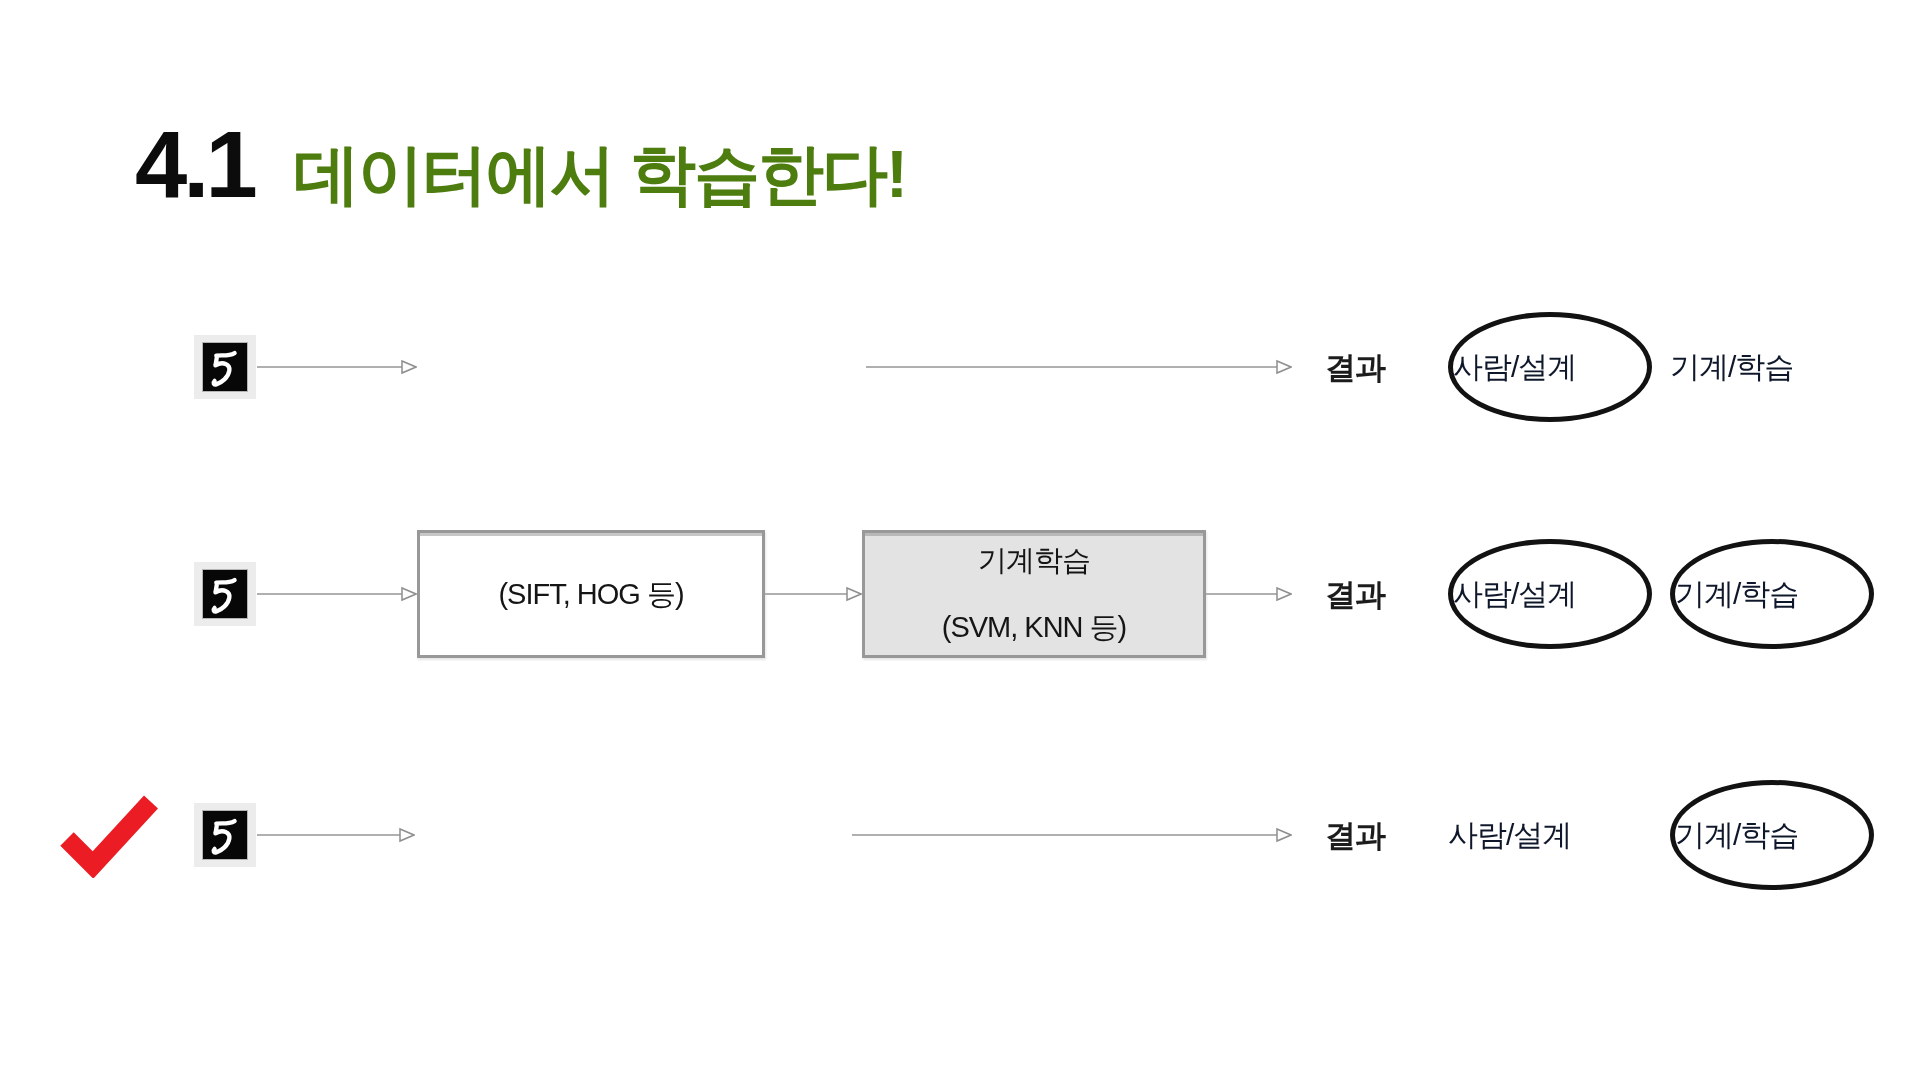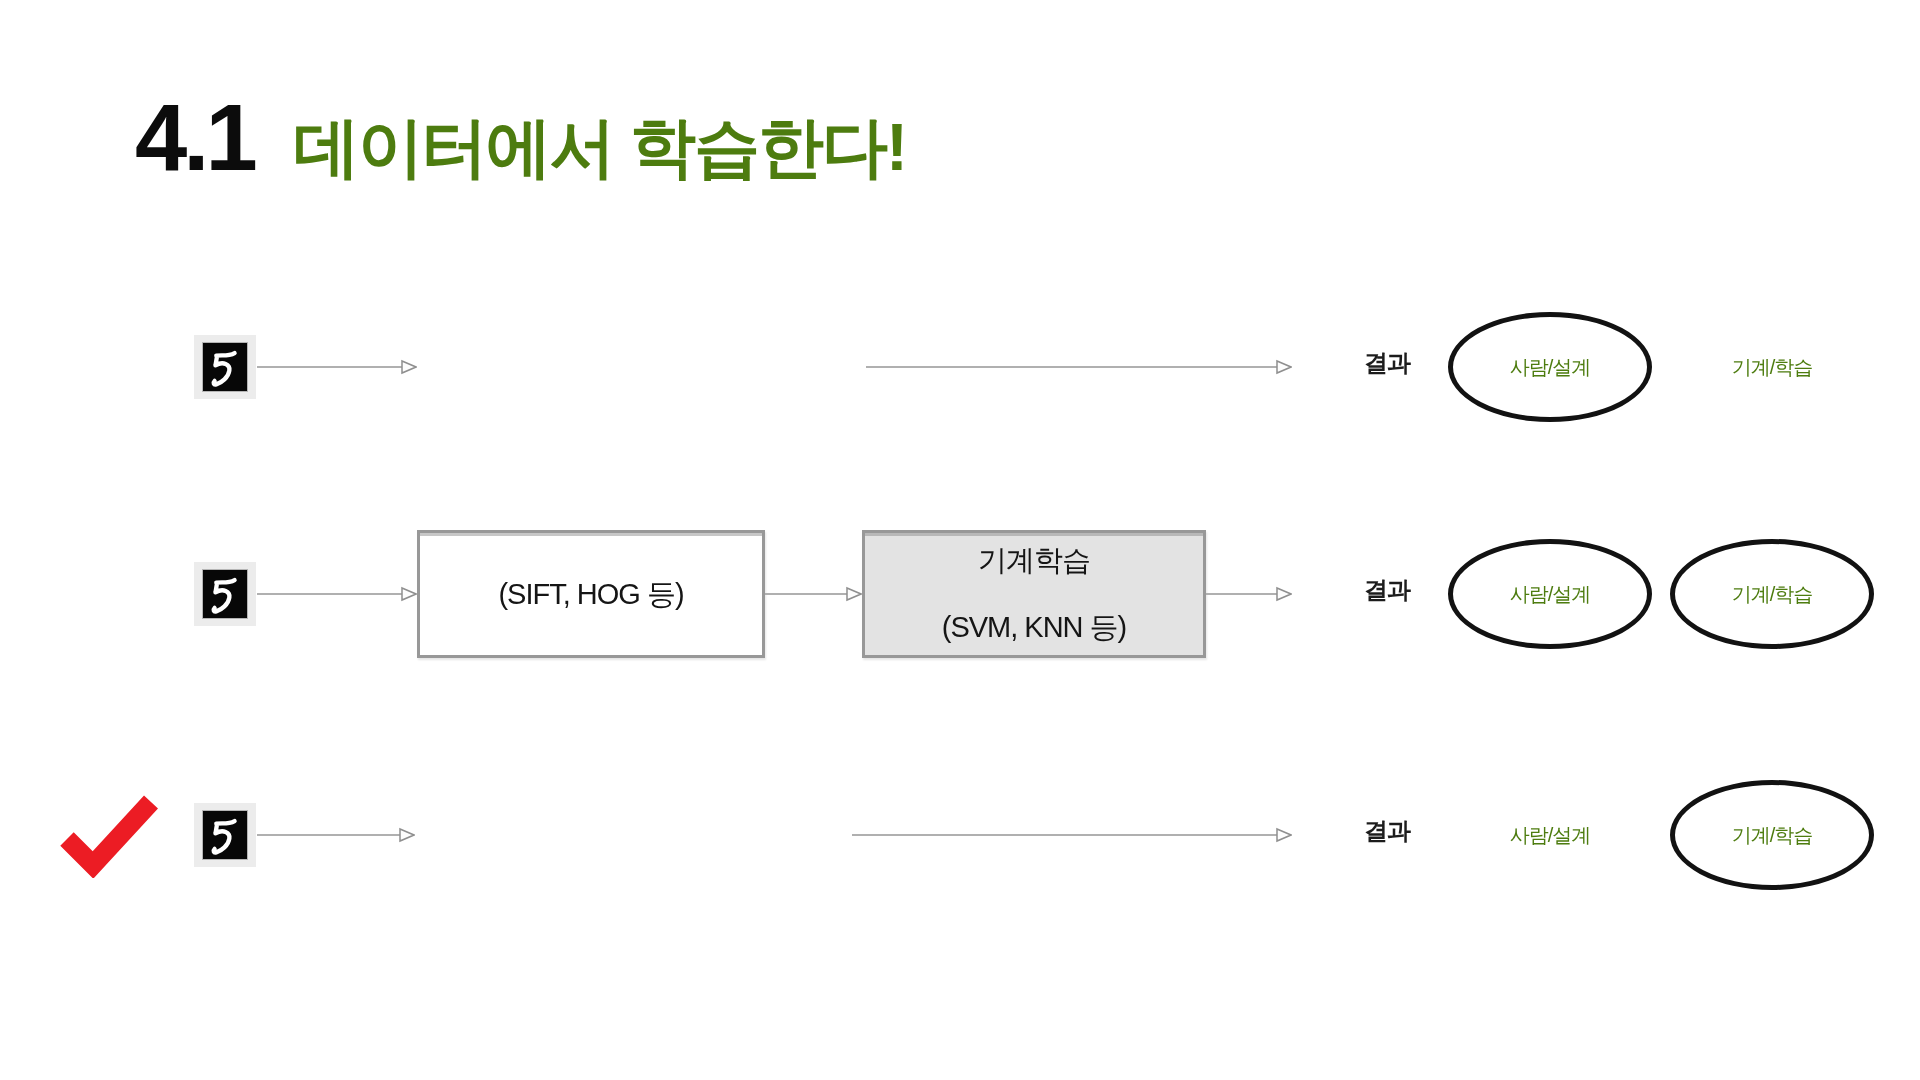--- a/index.html
+++ b/index.html
@@ -3,21 +3,21 @@
 <meta charset="utf-8">
 <style>
   html,body { margin:0; padding:0; background:#ffffff; }
   .slide {
     position:relative; width:1920px; height:1080px; background:#ffffff;
     font-family:"Liberation Sans", sans-serif; color:#111; overflow:hidden;
   }
 
   
   .title { position:absolute; left:135px; top:84px; display:flex; align-items:baseline; gap:40px; white-space:nowrap; }
-  .title-number { font-size:94px; font-weight:800; letter-spacing:-4px; color:#0c0c0c; }
+  .title-number { font-size:94px; font-weight:800; letter-spacing:-4px; color:#0c0c0c;margin-top:27px; }
   .title-text   { font-size:66px; font-weight:600; letter-spacing:-2px; color:#4d7c0f; }
 
   
   .digit-tile { position:absolute; width:62px; height:64px; background:#ececec;
                 display:flex; align-items:center; justify-content:center; }
   .digit-inner { width:46px; height:50px; background:#070707; border:1px solid #b5b5b5;
                  box-sizing:border-box; display:flex; align-items:center; justify-content:center; }
   .digit-inner svg { display:block; }
 
   
@@ -28,26 +28,26 @@
     display:flex; flex-direction:column; align-items:center; justify-content:center;
     text-align:center; font-size:30px; line-height:43px; letter-spacing:-1px; color:#151515;
   }
   .flow-box.gray { background:#e3e3e3; }
 
   
   .arrow { position:absolute; height:16px; }
   .arrow svg { display:block; }
 
   
-  .result { position:absolute; width:110px; font-size:24px; font-weight:600; color:#1c1c1c;
-            letter-spacing:-1px; text-align:right; }
+  .result { position:absolute; width:110px; font-size:31px; font-weight:600; color:#1c1c1c;
+            letter-spacing:-1px; text-align:center; }
   .pill {
     position:absolute; width:204px; height:110px; box-sizing:border-box;
-    display:flex; align-items:center; justify-content:center;
-    font-size:20px; letter-spacing:-1px; color:#4d7c0f; white-space:nowrap;
+    display:flex; align-items:center; justify-content:flex-start;
+    font-size:30px; letter-spacing:-1px; color:#0f172a; white-space:nowrap;
   }
   .pill.circled { border:5px solid #121212; border-radius:50%; }
 
   
   .check { position:absolute; left:56px; top:794px; width:106px; height:84px; }
 </style>
 </head>
 <body>
 
 <div class="slide">

